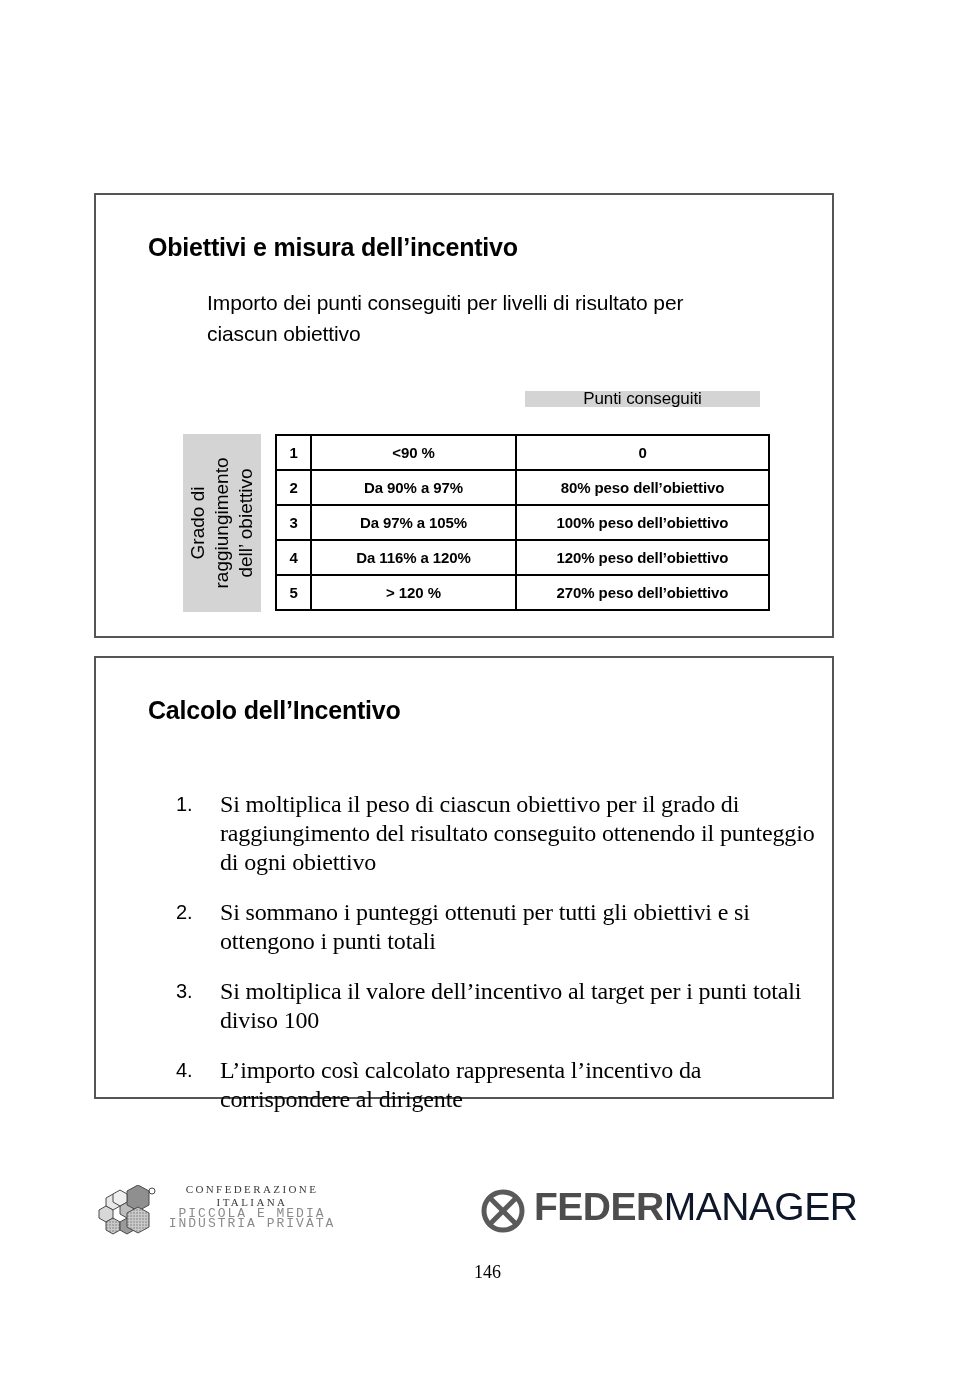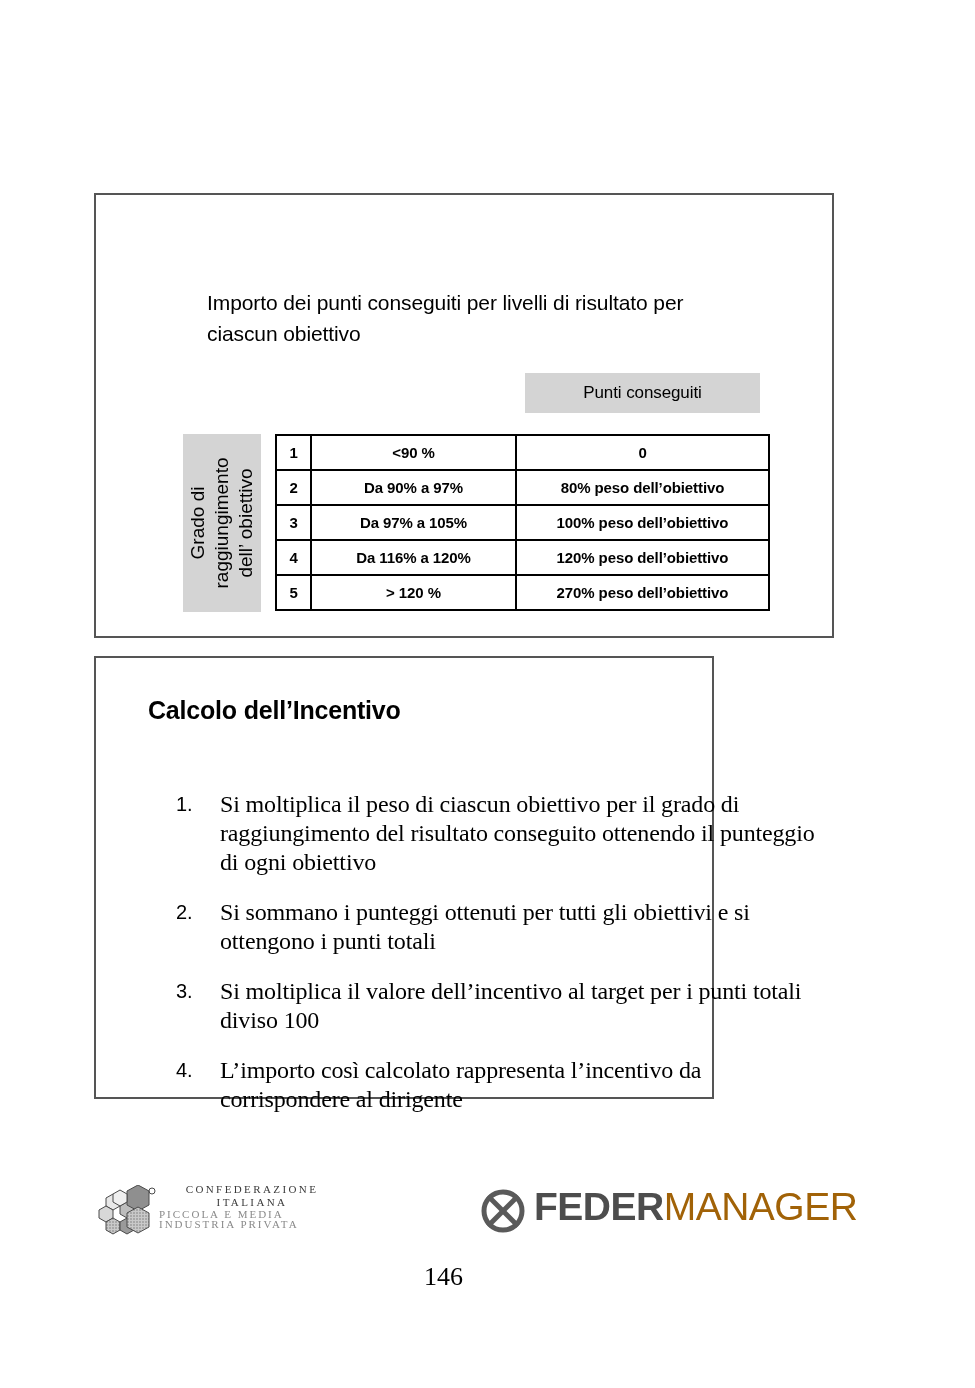--- a/index.html
+++ b/index.html
@@ -25,21 +25,21 @@
   }
   #slide-objectives {
     left: 94px;
     top: 193px;
     width: 740px;
     height: 445px;
   }
   #slide-calculation {
     left: 94px;
     top: 656px;
-    width: 620px;
+    width: 740px;
     height: 443px;
   }
 
   .slide-title {
     position: absolute;
     font-size: 25px;
     font-weight: bold;
     letter-spacing: -0.2px;
     white-space: nowrap;
   }
@@ -51,23 +51,23 @@
     font-size: 21px;
     line-height: 31px;
     letter-spacing: -0.1px;
   }
   #slide-objectives .slide-subtitle { left: 103px; top: 92px; width: 520px; margin-left: 8px; }
 
   
   #points-header {
     position: absolute;
     left: 429px;
-    top: 178px;
+    top: 196px;
     width: 235px;
-    height: 40px;
+    height: 16px;
     background: #d4d4d4;
     display: flex;
     align-items: center;
     justify-content: center;
     font-size: 17px;
     letter-spacing: -0.1px;
   }
 
   
   #vertical-axis-label {
@@ -176,25 +176,26 @@
   }
   #confapi-wordmark .sub1 {
     font-family: "Liberation Serif", serif;
     font-size: 11px;
     line-height: 13px;
     letter-spacing: 2.4px;
     color: #3a3a3a;
     text-align: center;
   }
   #confapi-wordmark .sub2 {
-    font-family: Liberation Serif, serif;
-    font-size: 11px;
+    font-family: Liberation Mono, monospace;
+    font-size: 13px;
     line-height: 10px;
     letter-spacing: 2.0px;
     color: #8a8a8a;
+    text-align: center;
   }
 
   #federmanager-logo {
     position: absolute;
     left: 480px;
     top: 6px;
     width: 356px;
     height: 56px;
   }
   #fm-mark { position: absolute; left: 0; top: 4px; }
@@ -207,40 +208,42 @@
     color: #666666;
     white-space: nowrap;
   }
   #fm-wordmark .fm-bold {
     font-weight: bold;
     color: #4d4d4d;
     letter-spacing: -0.5px;
   }
   #fm-wordmark .fm-light {
     font-weight: normal;
-    color: #a16207;
+    color: #0f172a;
     letter-spacing: -0.5px;
   }
 
   #page-number {
     position: absolute;
     left: 0;
     top: 1262px;
     width: 887px;
     text-align: center;
     font-family: "Liberation Serif", serif;
-    font-size: 26px;
+    font-size: 18px;
     color: #000000;
+    padding-left: 44px;
   }
 </style>
 </head>
 <body>
 
 <div class="slide" id="slide-objectives">
 
+  <div class="slide-title">Obiettivi e misura dell’incentivo</div>
 
   <div class="slide-subtitle">Importo dei punti conseguiti per livelli di risultato per ciascun obiettivo</div>
 
   <div id="points-header">
     <span>Punti conseguiti</span>
   </div>
 
   <div id="vertical-axis-label">
     <div class="rot">
       <div>Grado di</div>

